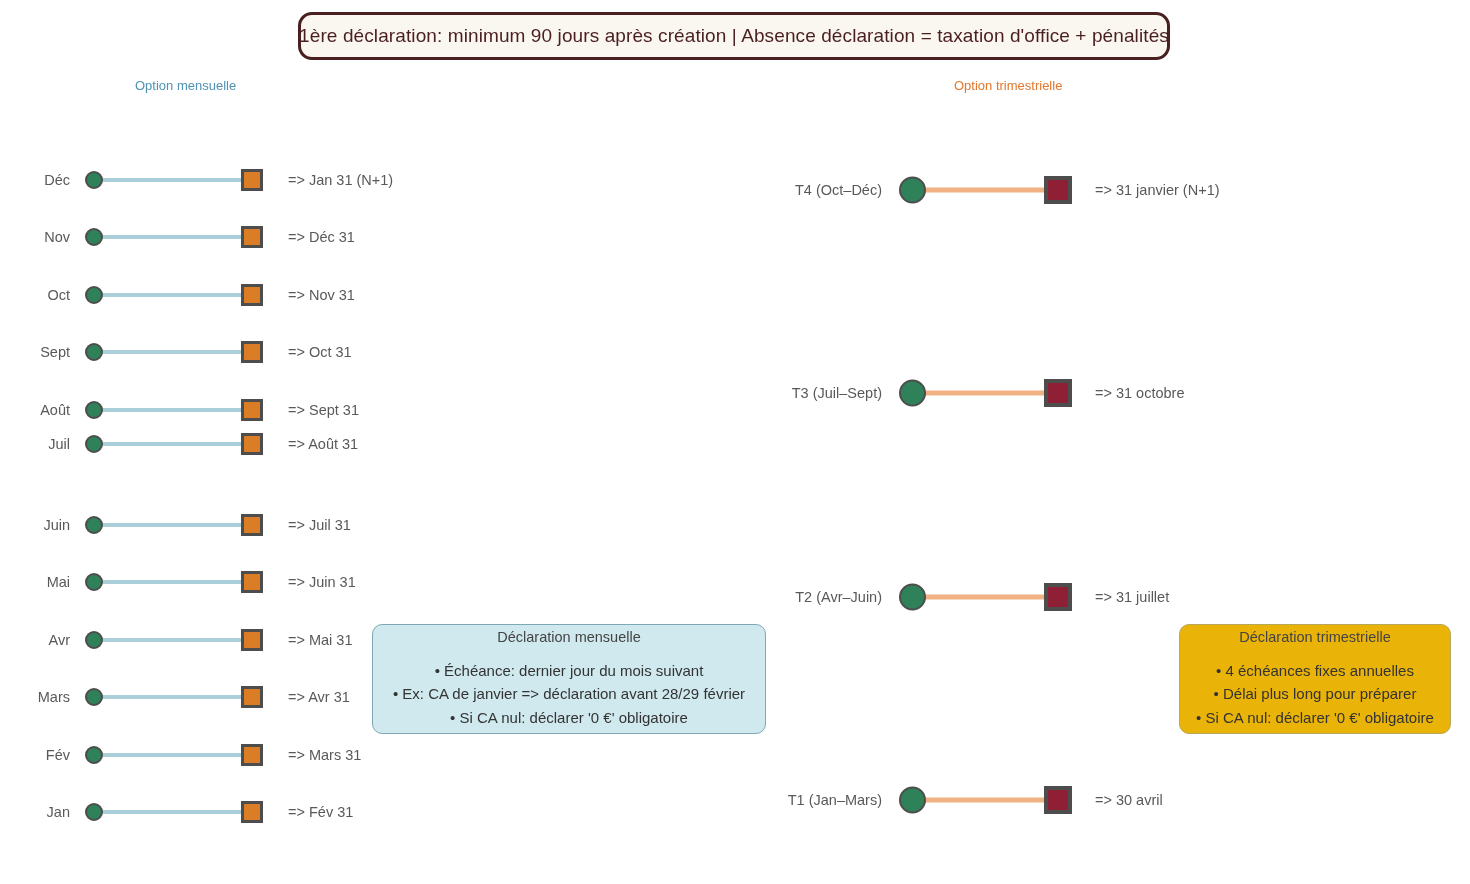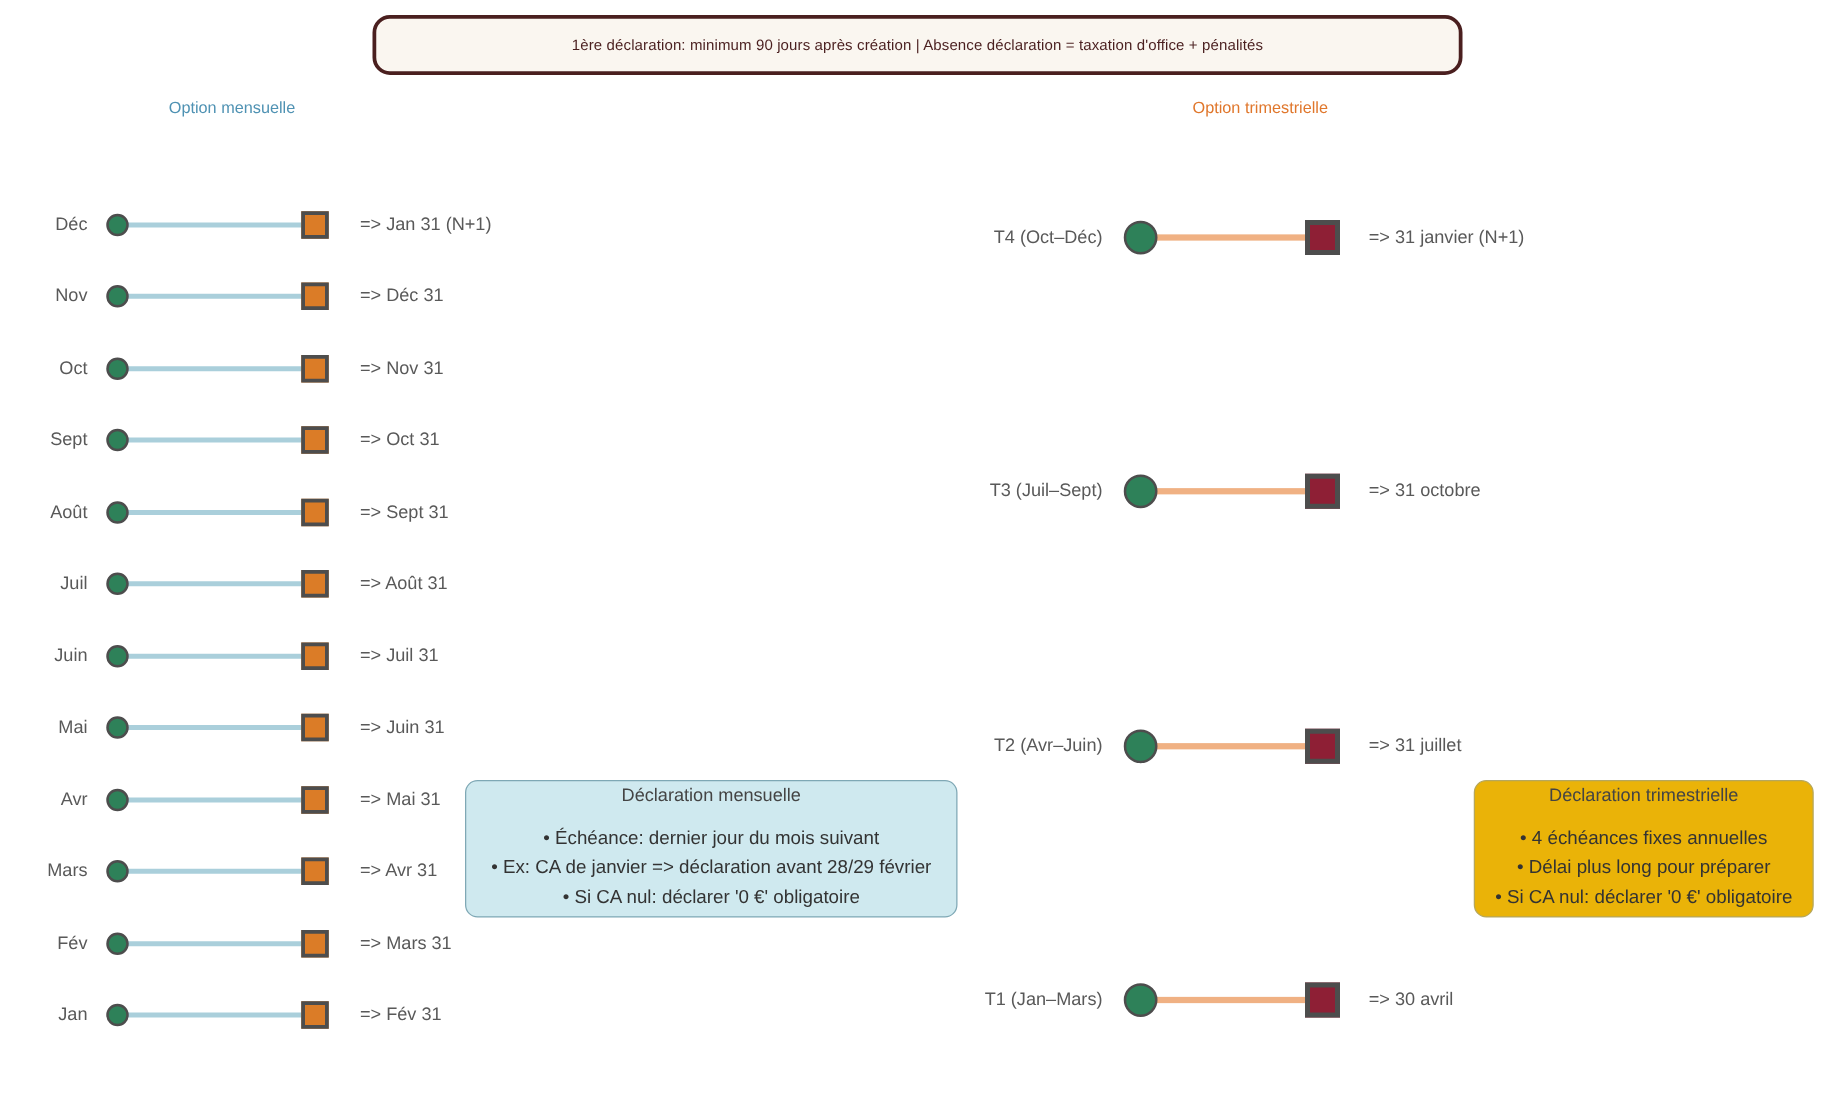--- a/index.html
+++ b/index.html
@@ -29,21 +29,21 @@
     height: 48px;
     box-sizing: border-box;
     background: #faf6f0;
     border: 3px solid #4a1f1f;
     border-radius: 14px;
     display: flex;
     align-items: center;
     justify-content: center;
   }
   #banner .banner-text {
-    font-size: 12px;
+    font-size: 19px;
     color: #4a1f1f;
     white-space: nowrap;
     letter-spacing: 0.1px;
   }
 
   
   .col-header {
     position: absolute;
     font-size: 13px;
     white-space: nowrap;
@@ -209,21 +209,21 @@
         <div class="node-square"></div>
         <div class="row-result">=&gt; Oct 31</div>
       </div>
       <div class="row row-monthly" style="top: 397.8px; left: 0px; right: 0px;">
         <div class="row-label">Août</div>
         <div class="connector"></div>
         <div class="node-circle"></div>
         <div class="node-square"></div>
         <div class="row-result">=&gt; Sept 31</div>
       </div>
-      <div class="row row-monthly" style="top: 455px; left: 0px; right: 0px; text-decoration: underline;">
+      <div class="row row-monthly" style="top: 432px; left: 0px; right: 0px; text-decoration: underline;">
         <div class="row-label">Juil</div>
         <div class="connector"></div>
         <div class="node-circle"></div>
         <div class="node-square"></div>
         <div class="row-result">=&gt; Août 31</div>
       </div>
       <div class="row row-monthly" style="top: 512.7px; left: 0px; right: 0px;">
         <div class="row-label">Juin</div>
         <div class="connector"></div>
         <div class="node-circle"></div>

